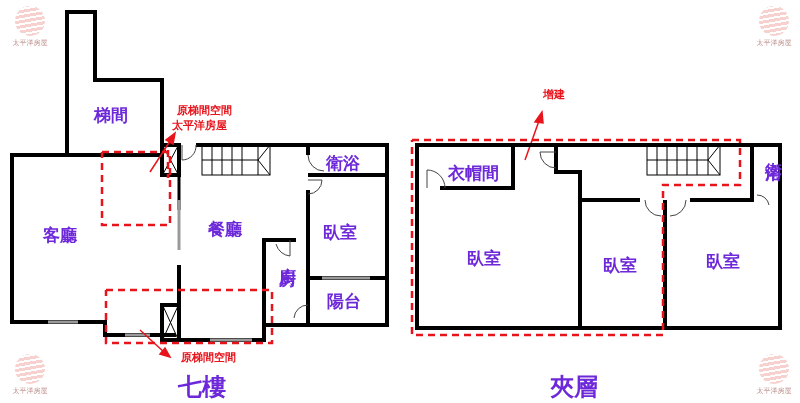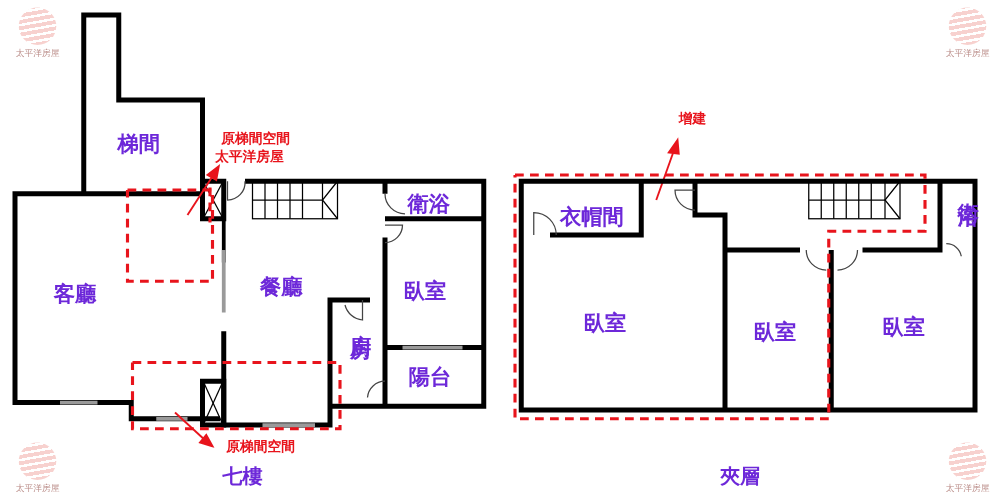--- a/index.html
+++ b/index.html
@@ -1,21 +1,21 @@
 <!DOCTYPE html>
 <html><head>
 <meta charset="utf-8">
 <style>
   html,body{margin:0;padding:0;background:#fff;}
   body{width:800px;height:403px;position:relative;overflow:hidden;font-family:"DejaVu Sans",sans-serif;}
   svg{position:absolute;left:0;top:0;}
   .lbl{position:absolute;font-weight:bold;color:#6d28d9;white-space:nowrap;font-family:Liberation Mono, monospace;}
   .room{font-size:17px;}
   .red{color:#e8141c;font-size:11px;font-weight:bold;position:absolute;line-height:14px;}
-  .title{font-size:16px;}
+  .title{font-size:24px;}
   .logo{position:absolute;width:44px;height:46px;}
   .logo .sun{width:30px;height:30px;border-radius:50%;margin:0 auto;
     background:repeating-linear-gradient(170deg,#f6c9c6 0 3px,#fff 3px 5px);opacity:.85;}
   .logo .txt{font-size:7px;color:#b98a86;text-align:center;margin-top:2px;font-family:"DejaVu Serif",serif;}
   .v{writing-mode:vertical-rl;letter-spacing:2px;}
 </style>
 </head>
 <body>
 
 <svg width="800" height="403" viewBox="0 0 800 403">
@@ -140,13 +140,13 @@
 <span class="red" style="left:172px;top:119px;">太平洋房屋</span>
 <span class="red" style="left:181px;top:351px;">原梯間空間</span>
 <span class="lbl title" style="left:178px;top:371px;">七樓</span>
 
 <span class="lbl room" style="left:448px;top:162px;">衣帽間</span>
 <span class="lbl room" style="left:467px;top:247px;">臥室</span>
 <span class="lbl room" style="left:603px;top:254px;">臥室</span>
 <span class="lbl room" style="left:706px;top:250px;">臥室</span>
 <span class="lbl room v" style="left:761px;top:148px;">衛浴</span>
 <span class="red" style="left:543px;top:88px;">增建</span>
-<span class="lbl title" style="left:576px;top:371px;">夾層</span>
+<span class="lbl title" style="left:550px;top:371px;">夾層</span>
 
 </body></html>

